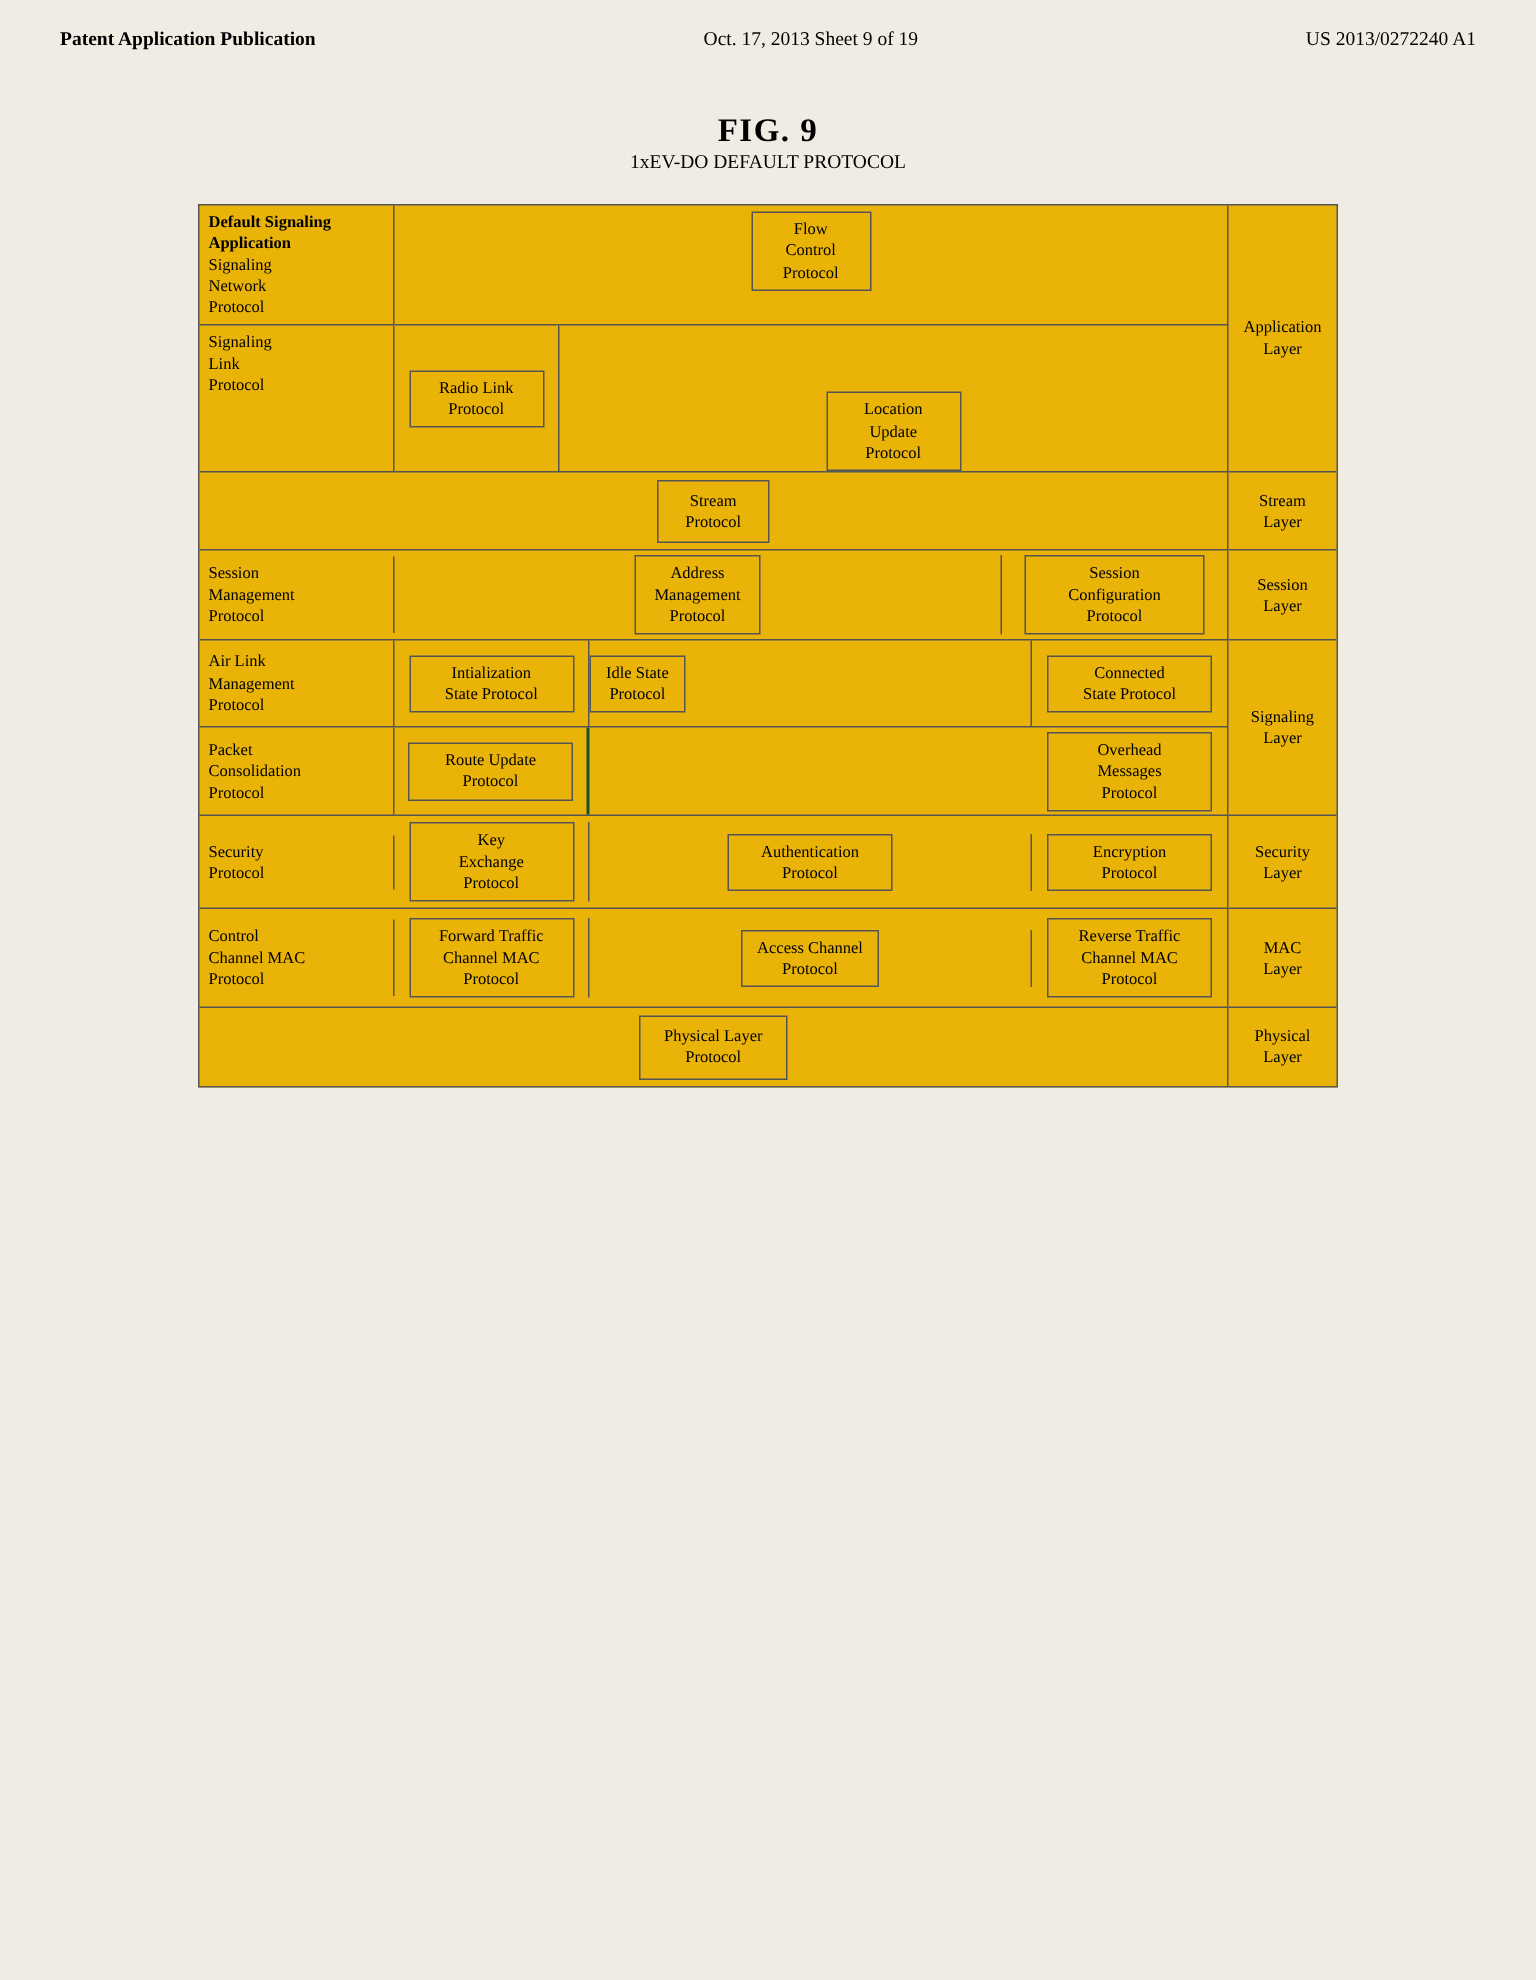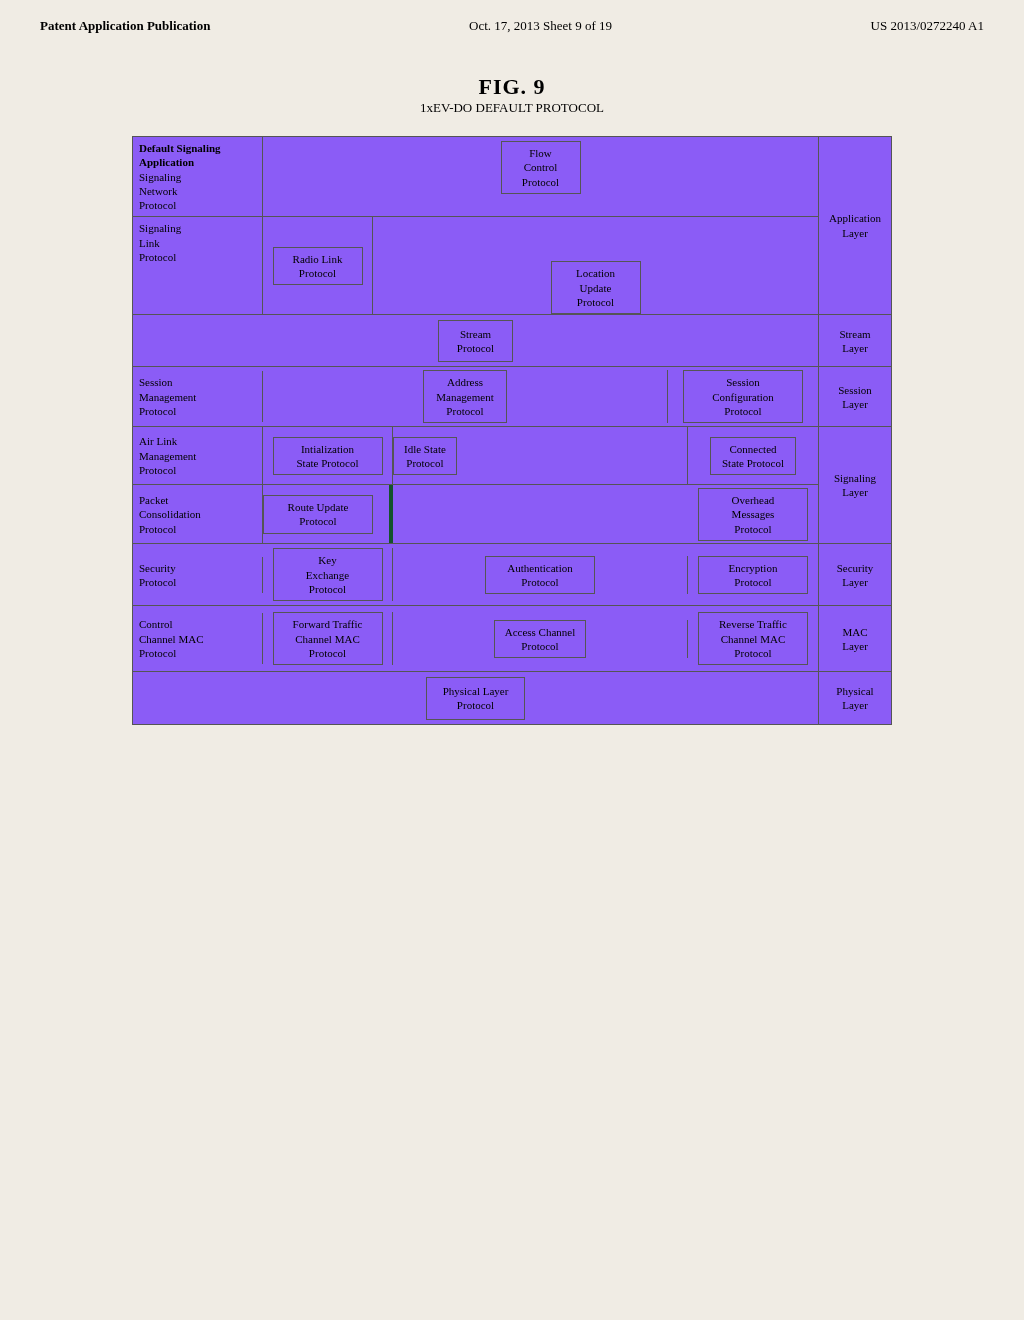--- a/index.html
+++ b/index.html
@@ -39,21 +39,21 @@
     .diagram-wrapper {
       display: flex;
       justify-content: center;
       margin-top: 20px;
     }
 
     .diagram {
       border: 1.5px solid #555;
       width: 760px;
       font-size: 11px;
-      background: #8b5cf6;
+      background: #eab308;
     }
 
     
     .diag-row {
       display: flex;
       border-bottom: 1.5px solid #555;
       min-height: 60px;
     }
     .diag-row:last-child {
       border-bottom: none;
@@ -289,38 +289,38 @@
       display: flex;
       align-items: center;
       justify-content: center;
     }
     .connected-state-cell {
       border: 1px solid #555;
       padding: 4px 6px;
       text-align: center;
       font-size: 11px;
       line-height: 1.3;
-      width: 86px;
+      width: 110px;
     }
 
     .pkt-consol {
       width: 130px;
       border-right: 1px solid #555;
       padding: 4px 6px;
       font-size: 11px;
       line-height: 1.3;
       display: flex;
       align-items: center;
     }
     .route-update-area {
       width: 130px;
-      border-right: 4px solid #14532d;
-      display: flex;
-      align-items: center;
-      justify-content: flex-start;
+      border-right: 2px solid #14532d;
+      display: flex;
+      align-items: center;
+      justify-content: center;
     }
     .route-update-cell {
       border: 1px solid #555;
       padding: 4px 6px;
       text-align: center;
       font-size: 11px;
       line-height: 1.3;
       width: 110px;
     }
     .overhead-msg-area {

